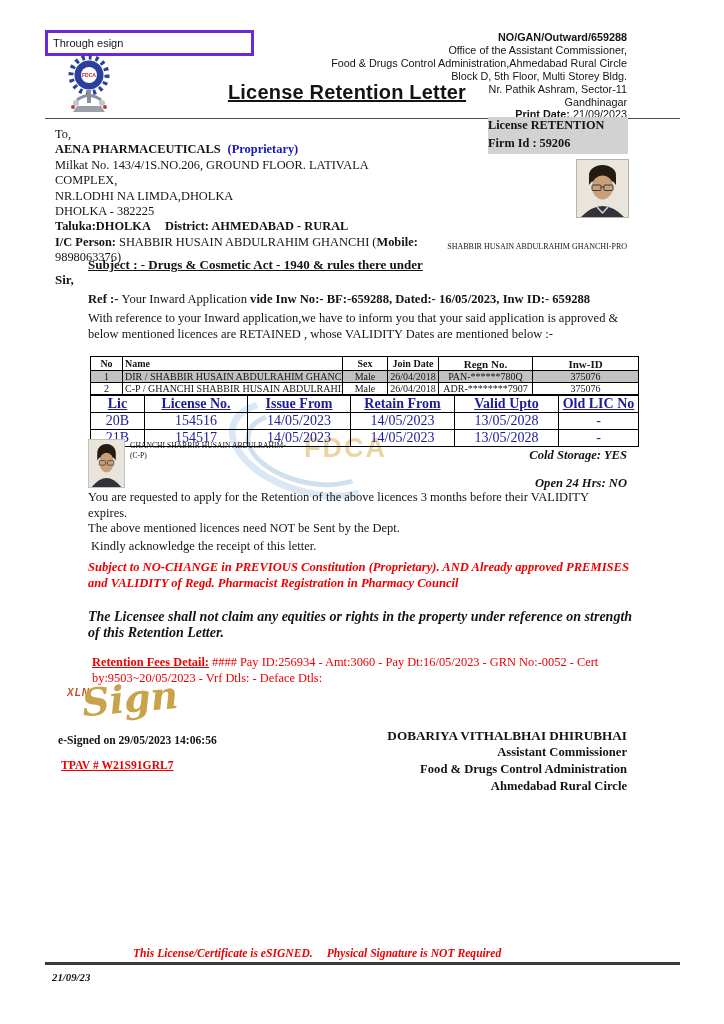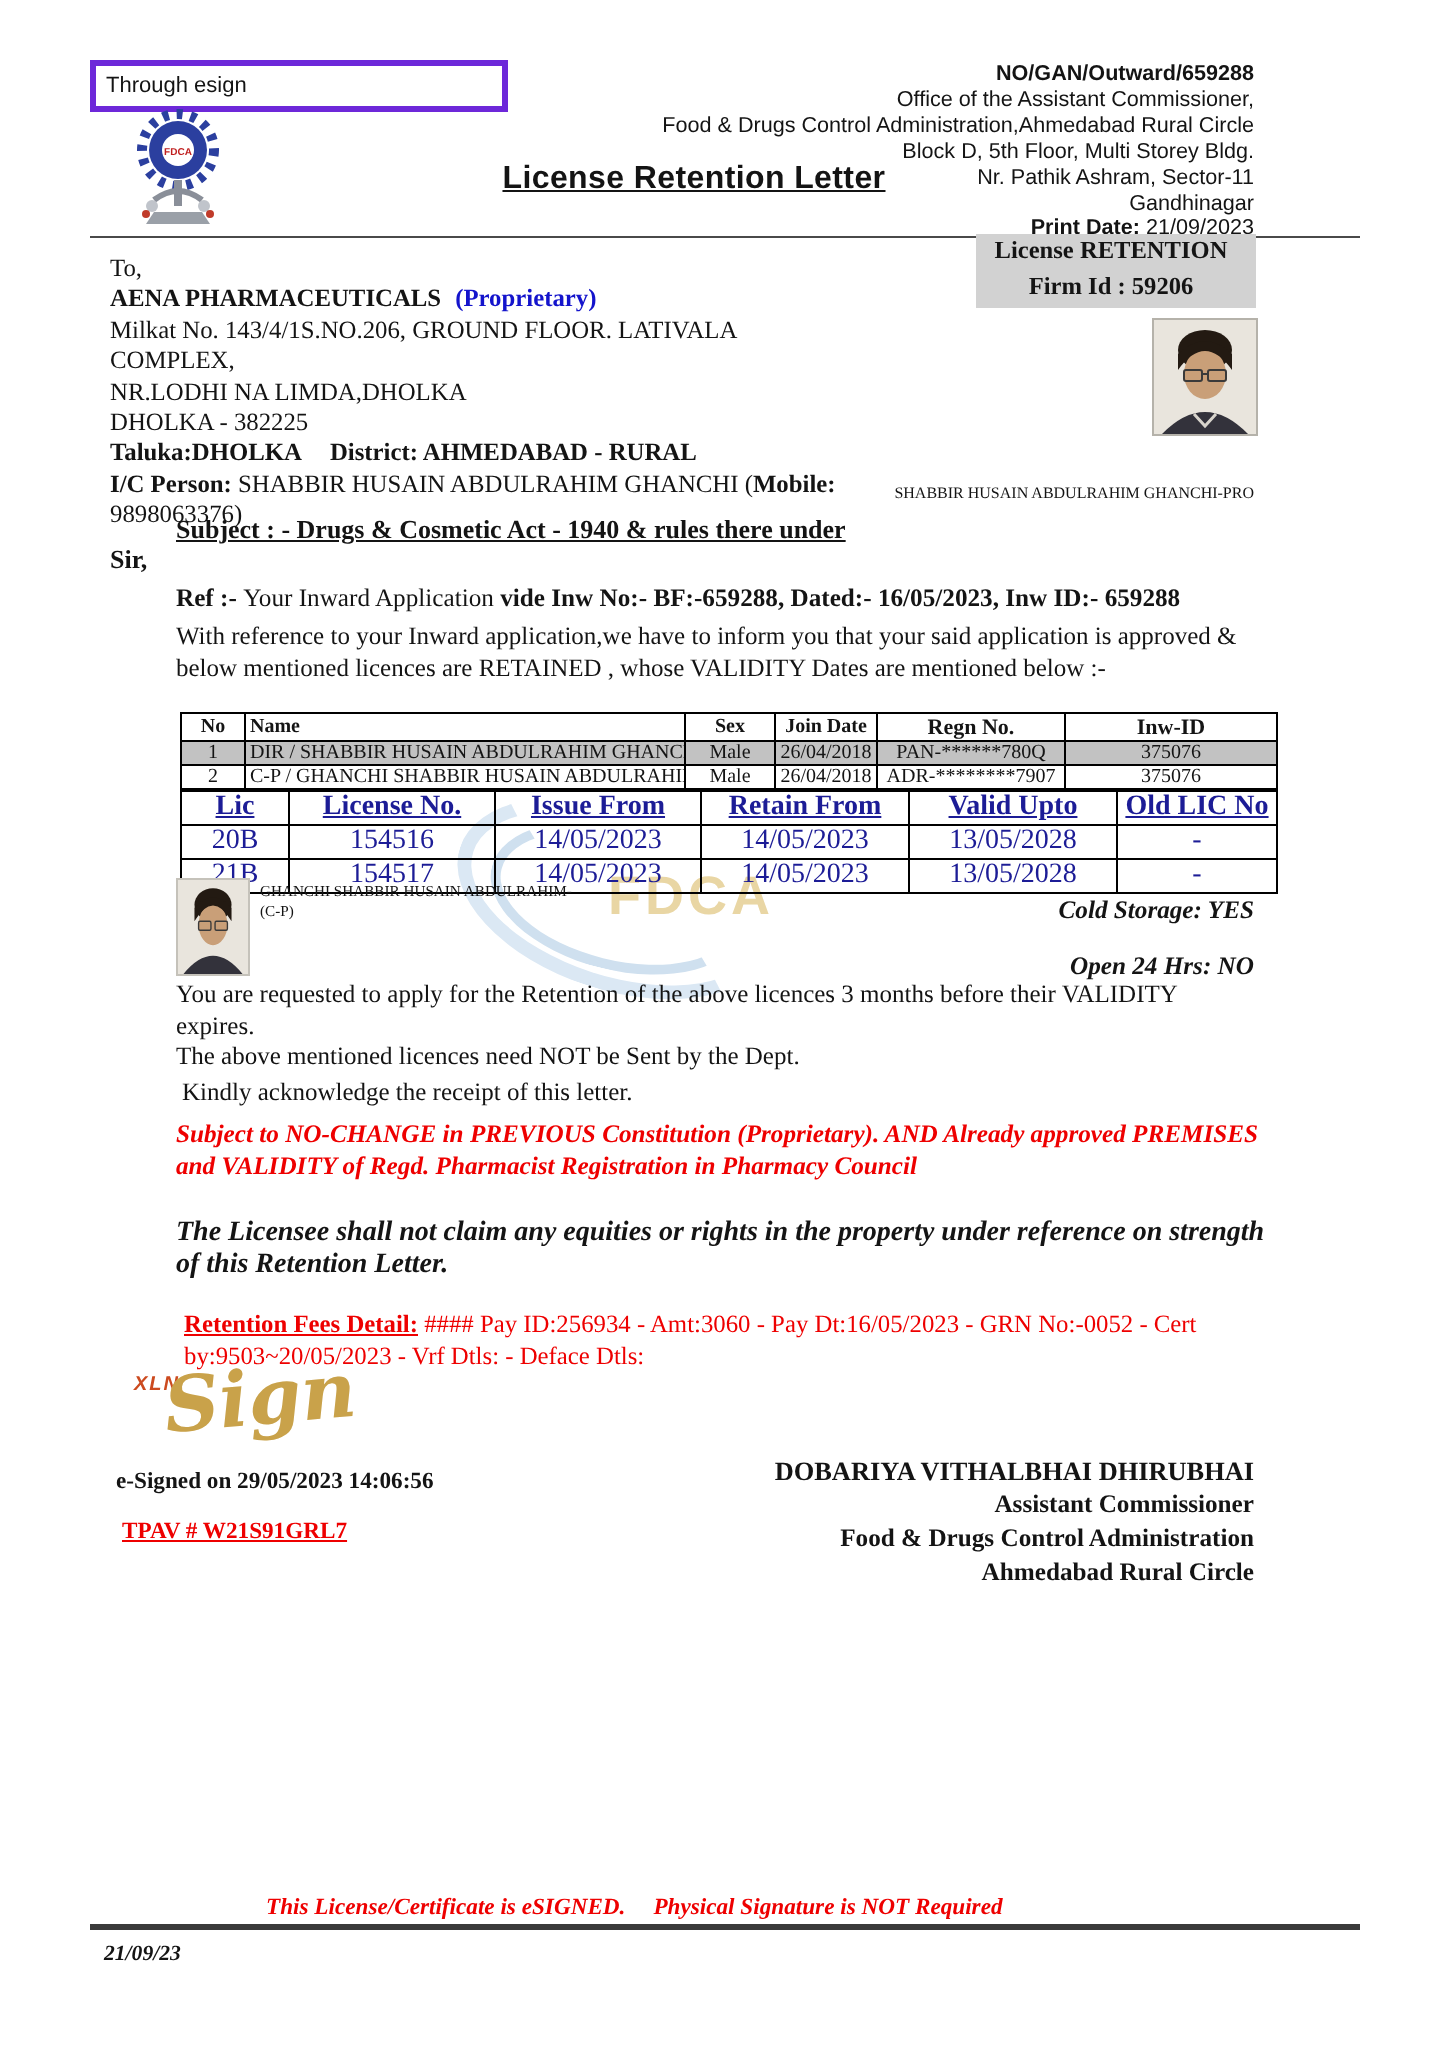--- a/index.html
+++ b/index.html
@@ -10,26 +10,26 @@
   .b{font-weight:bold;}
   .i{font-style:italic;}
   .u{text-decoration:underline;}
   .red{color:#ee0000;}
   .center{text-align:center;}
 
   
   #esign-box{left:45px;top:30px;width:198px;height:20px;border:3px solid #6d28d9;
              font-size:11px;line-height:20px;padding-left:5px;}
   #head-right{right:97px;top:31px;font-size:10.8px;line-height:12.9px;text-align:right;}
-  #doc-title{left:172px;top:81px;width:350px;font-size:16px;letter-spacing:.2px;}
+  #doc-title{left:172px;top:81px;width:350px;font-size:20px;letter-spacing:.2px;}
   #head-rule{left:45px;top:118px;width:635px;height:0;border-top:1.5px solid #4a4a4a;}
 
   
   #license-box{left:488px;top:117px;width:140px;height:37px;background:#d2d2d2;
-               font-size:12.3px;line-height:17.5px;text-align:center;padding-right:5px;box-sizing:border-box;}
+               font-size:12.3px;line-height:17.5px;text-align:left;padding-right:5px;box-sizing:border-box;}
   #photo-big{left:576px;top:159px;width:51px;height:57px;border:1px solid #b5b2aa;}
   #photo-big-caption{right:97px;top:242px;font-size:8px;}
   #photo-small{left:88px;top:439px;width:35px;height:47px;border:1px solid #c5c2ba;}
   #cp-caption{left:130px;top:441px;font-size:7.6px;line-height:9.5px;}
 
   
   #recipient{left:55px;top:127px;width:440px;font-size:12.4px;line-height:15.4px;}
 
   
   #subject{left:88px;top:257px;font-size:13px;}

